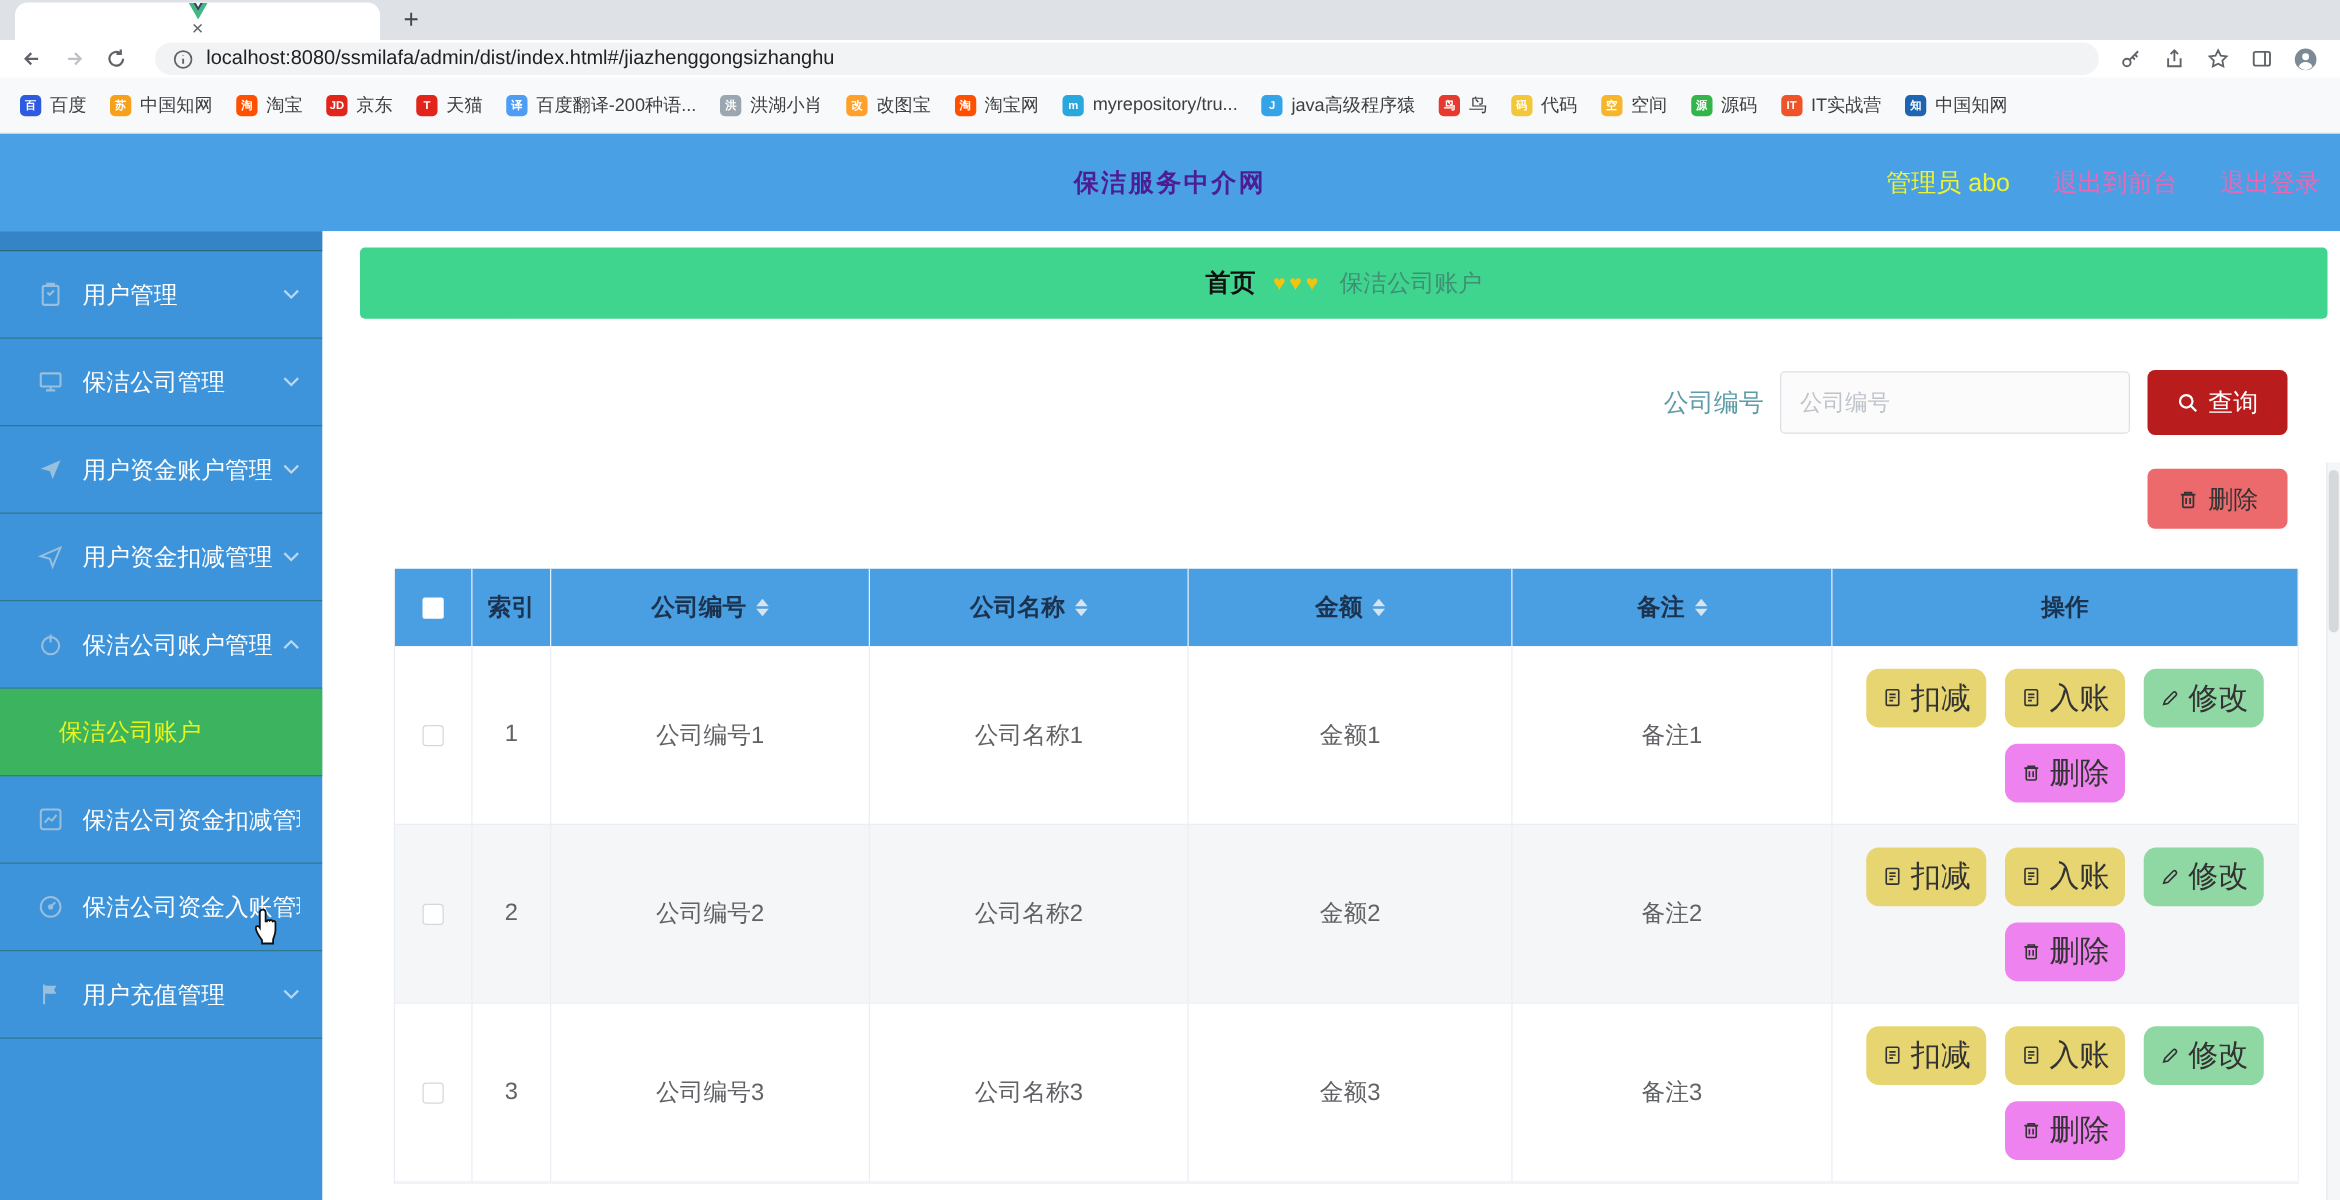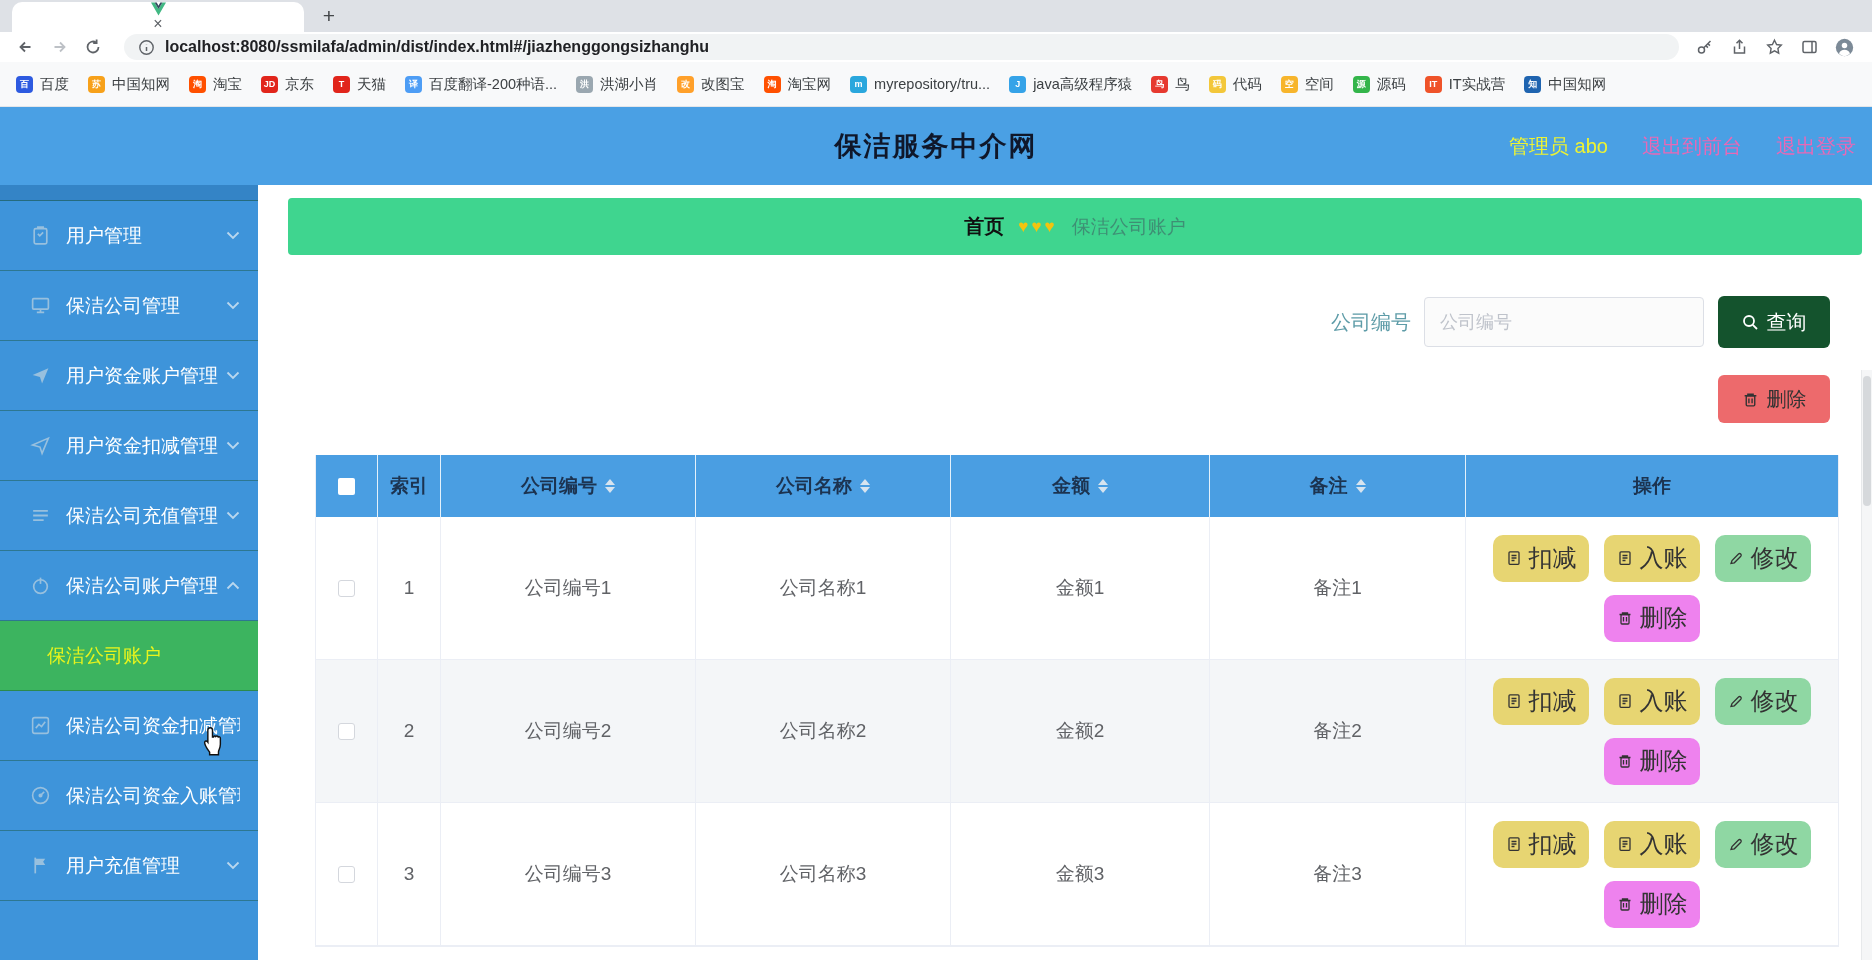--- a/index.html
+++ b/index.html
@@ -10,33 +10,33 @@
   .tabstrip { height:32px; background:#dee1e6; display:flex; align-items:flex-end; }
   .tab { margin-left:12px; width:292px; height:30px; background:#fff; border-radius:10px 10px 0 0;
          display:flex; align-items:center; padding:0 12px;flex-direction:column; }
   .tab-title { flex:1; font-size:14px; color:#3c4043; margin:0 8px; white-space:nowrap; overflow:hidden; }
   .tab-close { font-size:16px; color:#5f6368; line-height:1; cursor:default; }
   .newtab { width:30px; height:30px; margin-left:10px; align-self:center; display:flex; align-items:center;
             justify-content:center; font-size:21px; color:#44474a; }
   .urlbar { height:30px; background:#fff; display:flex; align-items:center; padding:0 12px; }
   .nav-ic { width:26px; height:26px; display:flex; align-items:center; justify-content:center; margin-right:8px; }
   .pill { flex:1; height:26px; background:#f1f3f4; border-radius:14px; display:flex; align-items:center;
-          padding:12px 14px; margin:0 10px;font-weight:bold; }
+          padding:12px 14px; margin:0 10px; }
   .url-text { font-size:16px; color:#202124; margin-left:10px; white-space:nowrap; overflow:hidden; }
   .right-ics { display:flex; align-items:center; gap:16px; padding:0 6px; }
   .bookmarks { height:45px; background:#f8f9fa; border-bottom:1px solid #e4e6e9; display:flex; align-items:center;
                padding:0 16px; gap:19px; overflow:hidden; }
   .bm { display:flex; align-items:center; gap:7px; white-space:nowrap; }
   .bm-label { font-size:14.5px; color:#3c4043; }
   .fav { width:17px; height:17px; border-radius:4px; color:#fff; font-size:9px; font-weight:bold;
          display:flex; align-items:center; justify-content:center; flex:none; }
 
   
   .appheader { height:78px; background:#4aa0e4; position:relative; display:flex; align-items:center; }
-  .app-title { position:absolute; left:0; right:0; text-align:center; color:#0f172a; font-size:27px;
+  .app-title { position:absolute; left:0; right:0; text-align:center; color:#4c1d95; font-size:20px;
                font-weight:bold; letter-spacing:2px; }
   .header-links { margin-left:auto; display:flex; align-items:center; gap:34px; padding-right:16px;
                   font-size:20px; z-index:1; }
   .admin-name { color:#eef332; }
   .hlink { color:#e968b6; cursor:pointer; }
 
   
   .appbody { display:flex; height:775px; }
   .sidebar { width:258px; background:#3e94da; flex:none; }
   .sidebar-top { height:16px; background:#3484c6; border-bottom:1px solid rgba(22,82,52,.5); }
@@ -57,21 +57,21 @@
   .bc-hearts { color:#f2c40f; font-size:17px; letter-spacing:3px; }
   .bc-cur { font-size:19px; color:rgba(62,86,94,.55); }
 
   .search-row { position:absolute; top:111px; right:42px; display:flex; align-items:center; }
   .search-label { font-size:20px; color:#5e9ca8; margin-right:13px; }
   .search-input { width:280px; height:50px; border:1px solid #dcdfe6; border-radius:4px; background:#fbfbfb;
                   padding:0 15px; font-size:18px; color:#333; outline:none; }
   .search-input::placeholder { color:#bfc3cb; }
   .btn { display:flex; align-items:center; justify-content:center; gap:8px; border:none; cursor:pointer;
          font-family:inherit; }
-  .btn-query { width:112px; height:52px; background:#14532d; border-radius:6px; color:#fff; font-size:20px;
+  .btn-query { width:112px; height:52px; background:#b91c1c; border-radius:6px; color:#fff; font-size:20px;
                margin-left:14px; }
   .delete-row { position:absolute; top:190px; right:42px; }
   .btn-del-top { width:112px; height:48px; background:#ed6a6c; border-radius:6px; color:#333; font-size:20px; }
 
   
   .tbl { position:absolute; left:57px; top:270px; width:1524px; border:1px solid #ebeef5; border-top:none; }
   .grid { display:grid; grid-template-columns:62px 63px 255px 255px 259px 256px 372px; }
   .thead { background:#4a9ee2; height:62px; }
   .thead .cell { border-right:1px solid rgba(255,255,255,.85); color:#1c3350; font-weight:bold; font-size:19px;
                  display:flex; align-items:center; justify-content:center; gap:8px; }
@@ -317,33 +317,20 @@
         </span>
       <span class="s-label">用户资金扣减管理</span>
       <span class="s-chev">
           <svg width="14" height="9" viewBox="0 0 14 9">
             <path d="M1.5 1.5 7 7l5.5-5.5" stroke="#cfe3f2" stroke-width="1.8" fill="none"></path>
           </svg>
         </span>
     </div>
 
 
-    <div class="s-item">
-      <span class="s-ic">
-          <svg width="21" height="21" viewBox="0 0 20 20">
-            <path d="M3 5.5h14M3 10h14M3 14.5h10" stroke="#b6cfe0" stroke-width="1.7"></path>
-          </svg>
-        </span>
-      <span class="s-label">保洁公司充值管理</span>
-      <span class="s-chev">
-          <svg width="14" height="9" viewBox="0 0 14 9">
-            <path d="M1.5 1.5 7 7l5.5-5.5" stroke="#cfe3f2" stroke-width="1.8" fill="none"></path>
-          </svg>
-        </span>
-    </div>
 
     <div class="s-item">
       <span class="s-ic">
           <svg width="21" height="21" viewBox="0 0 20 20" stroke="#b6cfe0" stroke-width="1.6" fill="none">
             <circle cx="10" cy="11" r="6.5"></circle>
             <path d="M10 2.5v6"></path>
           </svg>
         </span>
       <span class="s-label">保洁公司账户管理</span>
       <span class="s-chev chev-up">

